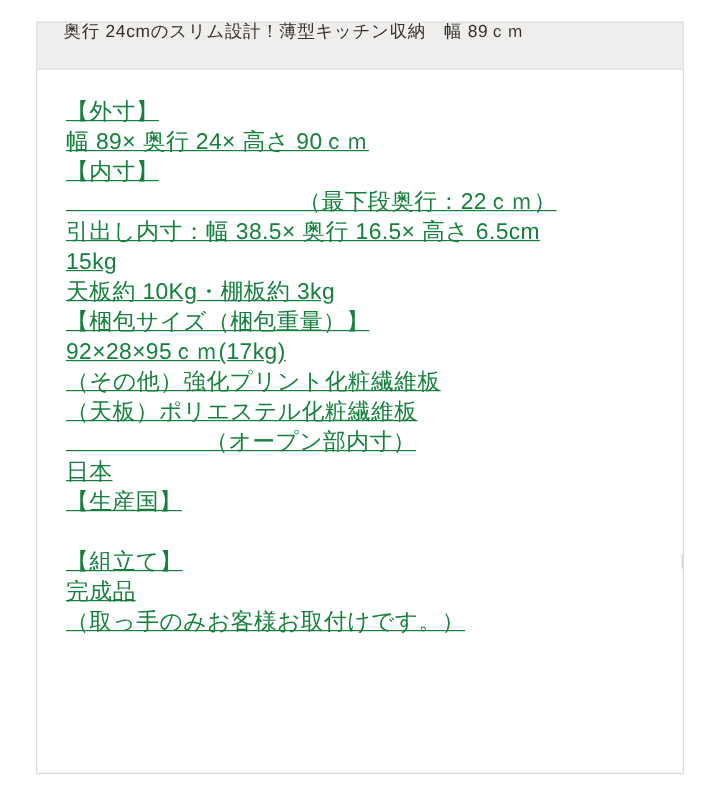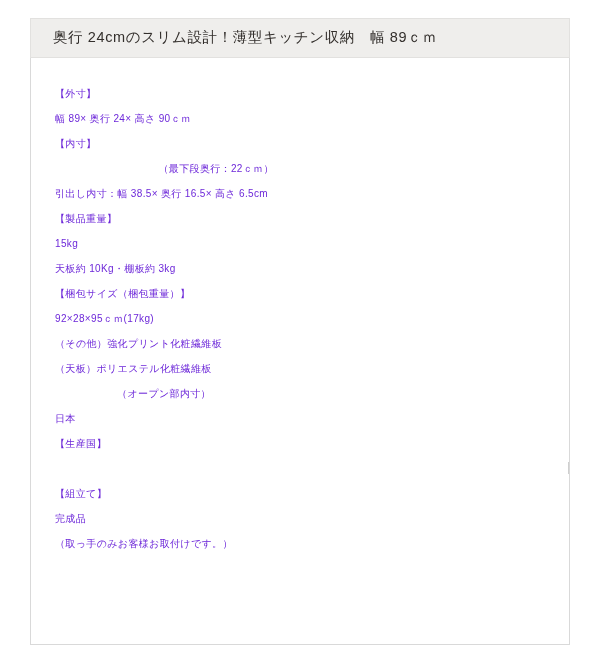--- a/index.html
+++ b/index.html
@@ -33,46 +33,46 @@
   .title-bar {
     position: absolute;
     left: 30px;
     top: 18px;
     width: 540px;
     height: 40px;
     box-sizing: border-box;
     background: #efeeec;
     border: 1px solid #e2e1df;
     display: flex;
-    align-items: center;
   }
   .title-text {
     padding-left: 22px;
     font-size: 14.5px;
     line-height: 1.2;
     color: #332f2c;
     letter-spacing: 0.6px;
     font-weight: 400;
   }
   .body-area {
     position: absolute;
     left: 31px;
     top: 59px;
     width: 538px;
     height: 585px;
     box-sizing: border-box;
     padding: 22px 24px 10px 24px;
     overflow: hidden;
   }
   .spec-line {
-    font-size: 10px;
+    font-size: 19px;
     line-height: 25px;
-    color: #6d28d9;
+    color: #15803d;
     letter-spacing: 0.35px;
     white-space: pre;
+    text-decoration: underline;
   }
   .spec-line.blank {
     height: 25px;
   }
   .right-tick {
     position: absolute;
     right: 31px;
     top: 462px;
     width: 1px;
     height: 12px;
@@ -89,21 +89,20 @@
   <div class="title-bar">
     <div class="title-text">奥行 24cmのスリム設計！薄型キッチン収納　幅 89ｃｍ</div>
   </div>
 
   <div class="body-area">
     <div class="spec-line">【外寸】</div>
     <div class="spec-line">幅 89× 奥行 24× 高さ 90ｃｍ</div>
     <div class="spec-line">【内寸】</div>
     <div class="spec-line">　　　　　　　　　　（最下段奥行：22ｃｍ）</div>
     <div class="spec-line">引出し内寸：幅 38.5× 奥行 16.5× 高さ 6.5cm</div>
-    <div class="spec-line">【製品重量】</div>
     <div class="spec-line">15kg</div>
     <div class="spec-line">天板約 10Kg・棚板約 3kg</div>
     <div class="spec-line">【梱包サイズ（梱包重量）】</div>
     <div class="spec-line">92×28×95ｃｍ(17kg)</div>
     <div class="spec-line">（その他）強化プリント化粧繊維板</div>
     <div class="spec-line">（天板）ポリエステル化粧繊維板</div>
     <div class="spec-line">　　　　　　（オープン部内寸）</div>
     <div class="spec-line">日本</div>
     <div class="spec-line">【生産国】</div>
     <div class="spec-line blank"></div>

